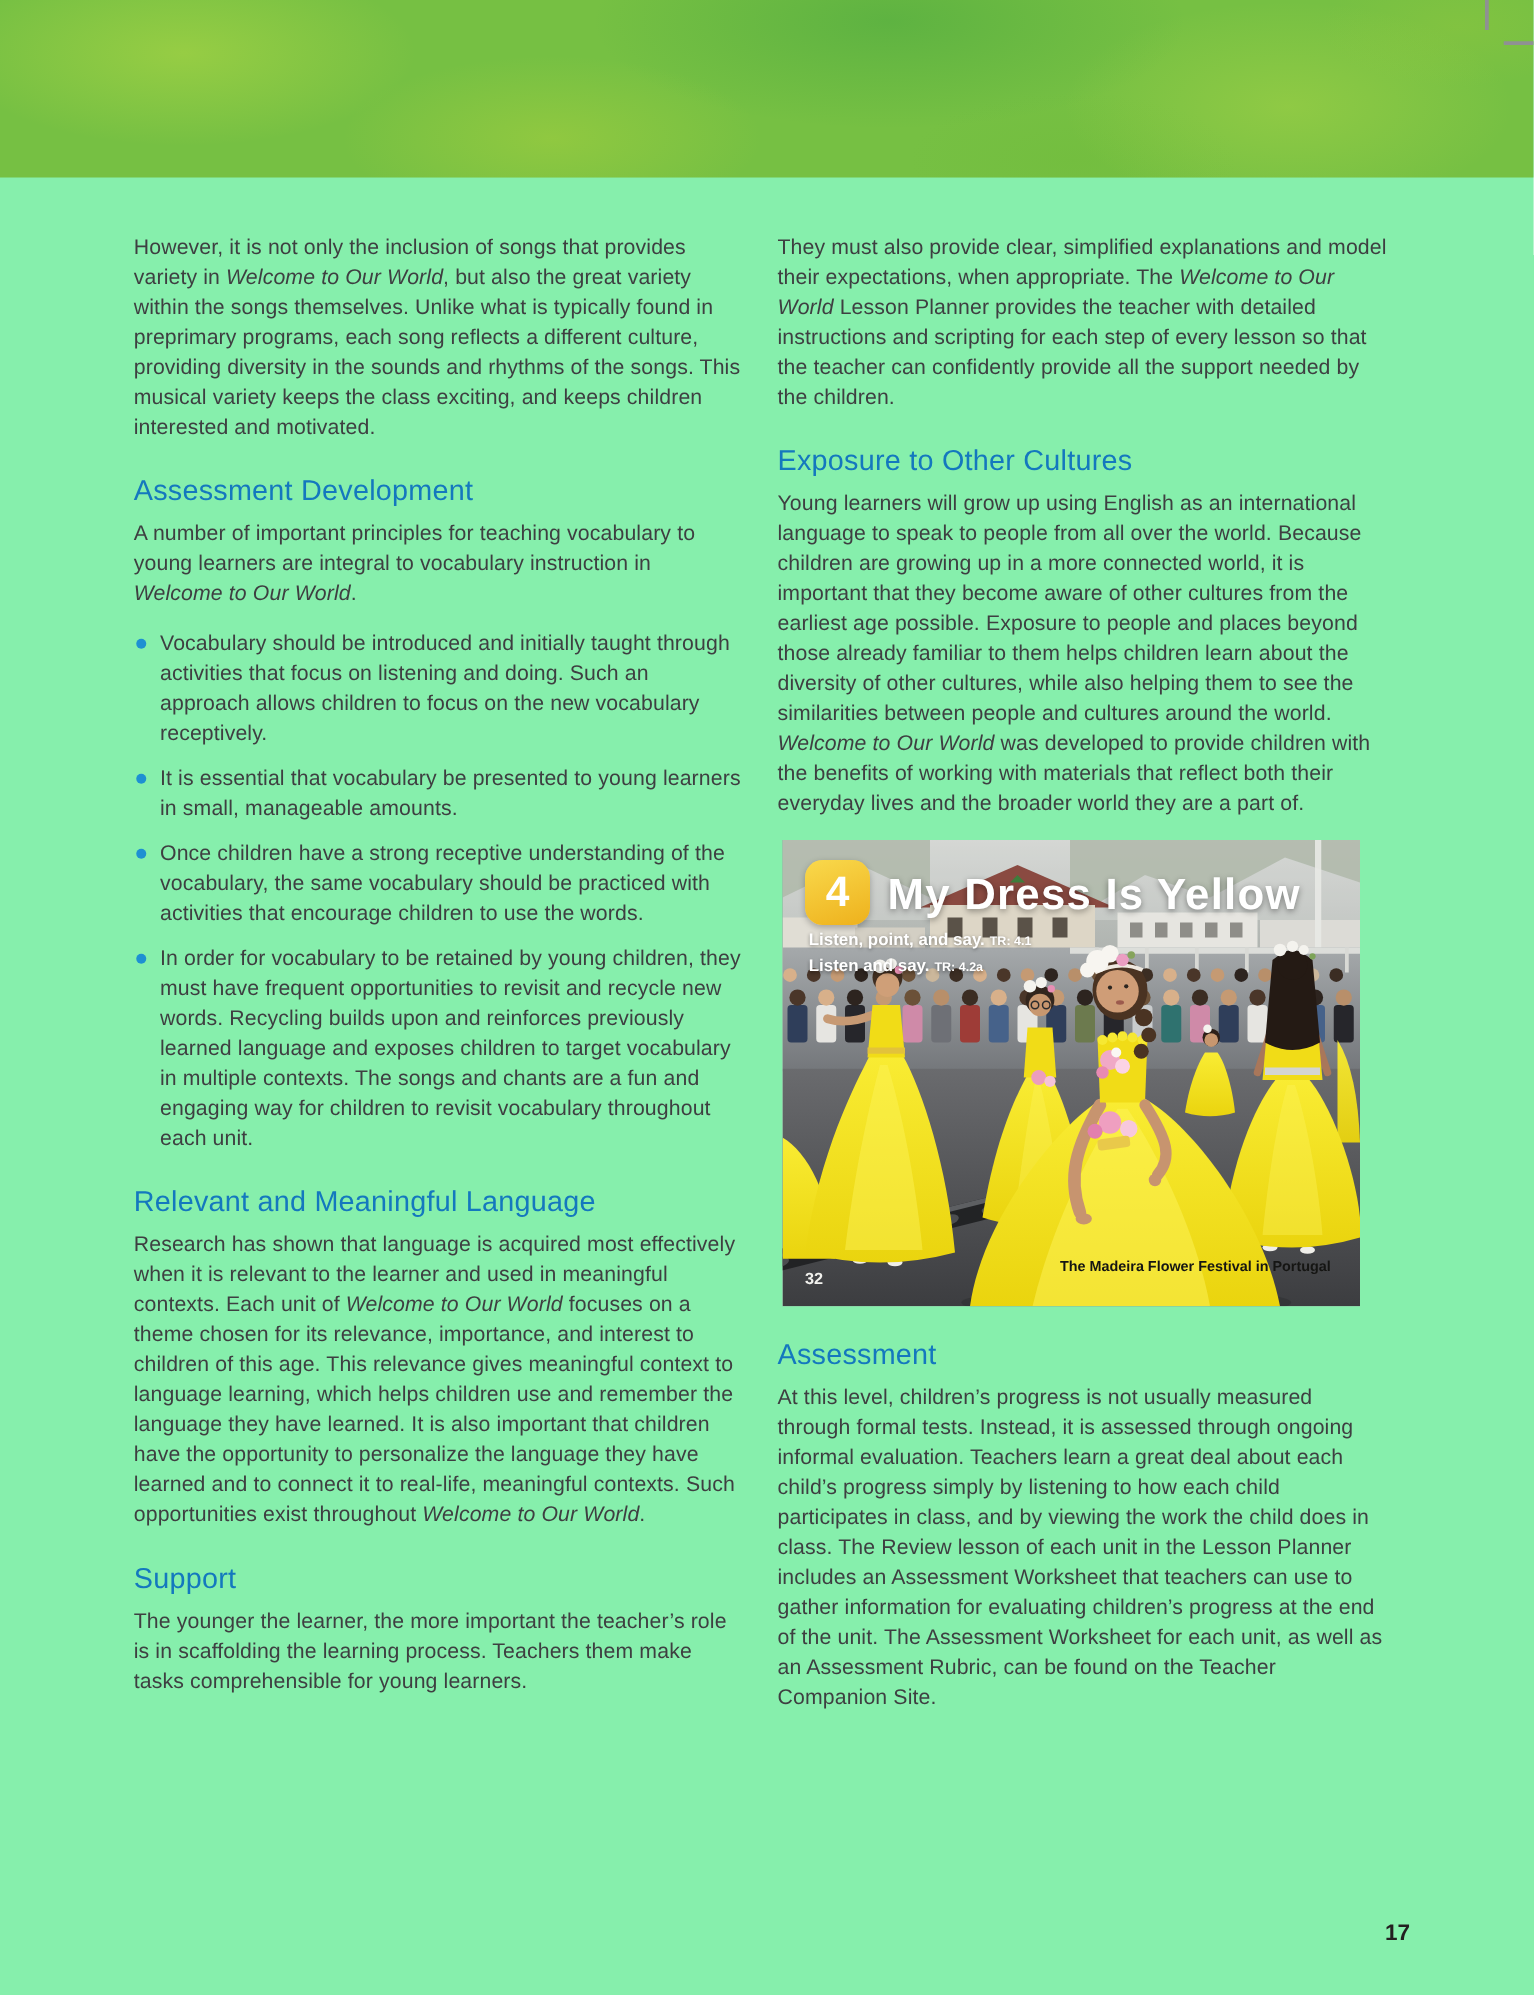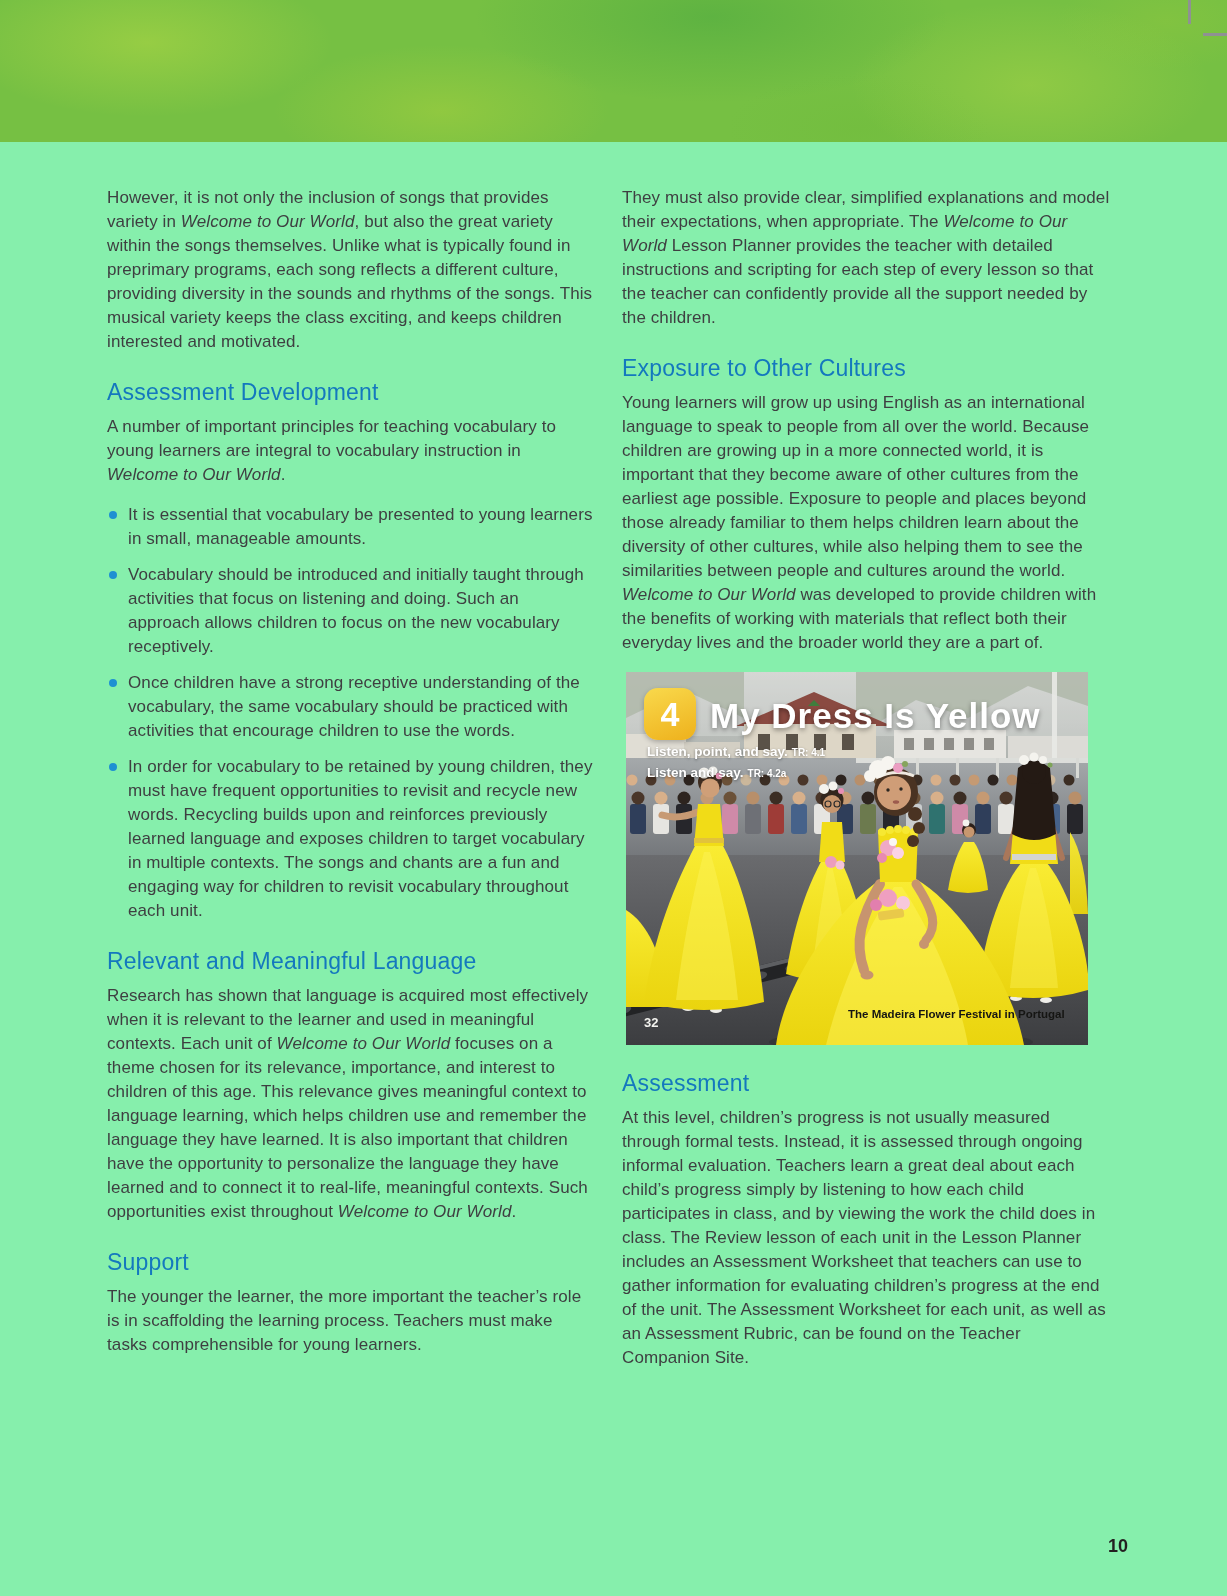--- a/index.html
+++ b/index.html
@@ -58,31 +58,31 @@
   <div class="band"></div>
   <div class="crop-v"></div>
   <div class="crop-h"></div>
 
   <div class="col col-left first">
     <p><span>However, it is not only the inclusion of songs that provides variety in </span><span class="it">Welcome to Our World</span><span>, but also the great variety within the songs themselves. Unlike what is typically found in preprimary programs, each song reflects a different culture, providing diversity in the sounds and rhythms of the songs. This musical variety keeps the class exciting, and keeps children interested and motivated.</span></p>
 
     <h2>Assessment Development</h2>
     <p><span>A number of important principles for teaching vocabulary to young learners are integral to vocabulary instruction in </span><span class="it">Welcome to Our World</span><span>.</span></p>
     <ul class="bullets">
+      <li>Vocabulary should be introduced and initially taught through activities that focus on listening and doing. Such an approach allows children to focus on the new vocabulary receptively.</li>
       <li>It is essential that vocabulary be presented to young learners in small, manageable amounts.</li>
-      <li>Vocabulary should be introduced and initially taught through activities that focus on listening and doing. Such an approach allows children to focus on the new vocabulary receptively.</li>
       <li>Once children have a strong receptive understanding of the vocabulary, the same vocabulary should be practiced with activities that encourage children to use the words.</li>
       <li>In order for vocabulary to be retained by young children, they must have frequent opportunities to revisit and recycle new words. Recycling builds upon and reinforces previously learned language and exposes children to target vocabulary in multiple contexts. The songs and chants are a fun and engaging way for children to revisit vocabulary throughout each unit.</li>
     </ul>
 
     <h2>Relevant and Meaningful Language</h2>
     <p><span>Research has shown that language is acquired most effectively when it is relevant to the learner and used in meaningful contexts. Each unit of </span><span class="it">Welcome to Our World</span><span> focuses on a theme chosen for its relevance, importance, and interest to children of this age. This relevance gives meaningful context to language learning, which helps children use and remember the language they have learned. It is also important that children have the opportunity to personalize the language they have learned and to connect it to real-life, meaningful contexts. Such opportunities exist throughout </span><span class="it">Welcome to Our World</span><span>.</span></p>
 
     <h2>Support</h2>
-    <p>The younger the learner, the more important the teacher’s role is in scaffolding the learning process. Teachers must make tasks comprehensible for young learners.</p>
+    <p>The younger the learner, the more important the teacher’s role is in scaffolding the learning process. Teachers them make tasks comprehensible for young learners.</p>
   </div>
 
   <div class="col col-right first">
     <p><span>They must also provide clear, simplified explanations and model their expectations, when appropriate. The </span><span class="it">Welcome to Our World</span><span> Lesson Planner provides the teacher with detailed instructions and scripting for each step of every lesson so that the teacher can confidently provide all the support needed by the children.</span></p>
 
     <h2>Exposure to Other Cultures</h2>
     <p><span>Young learners will grow up using English as an international language to speak to people from all over the world. Because children are growing up in a more connected world, it is important that they become aware of other cultures from the earliest age possible. Exposure to people and places beyond those already familiar to them helps children learn about the diversity of other cultures, while also helping them to see the similarities between people and cultures around the world. </span><span class="it">Welcome to Our World</span><span> was developed to provide children with the benefits of working with materials that reflect both their everyday lives and the broader world they are a part of.</span></p>
 
     <figure class="photo" style="margin:17px 0 6px 4px;">
       <svg width="462" height="373" viewBox="0 0 462 373">
@@ -326,14 +326,14 @@
         <span>Listen and say.</span><span class="tr">TR: 4.2a</span>
       </div>
       <div class="photo-caption">The Madeira Flower Festival in Portugal</div>
       <div class="photo-page">32</div>
     </figure>
 
     <h2>Assessment</h2>
     <p>At this level, children’s progress is not usually measured through formal tests. Instead, it is assessed through ongoing informal evaluation. Teachers learn a great deal about each child’s progress simply by listening to how each child participates in class, and by viewing the work the child does in class. The Review lesson of each unit in the Lesson Planner includes an Assessment Worksheet that teachers can use to gather information for evaluating children’s progress at the end of the unit. The Assessment Worksheet for each unit, as well as an Assessment Rubric, can be found on the Teacher Companion Site.</p>
   </div>
 
-  <div class="page-num">10</div>
+  <div class="page-num">17</div>
 </div>
 
 </body></html>

